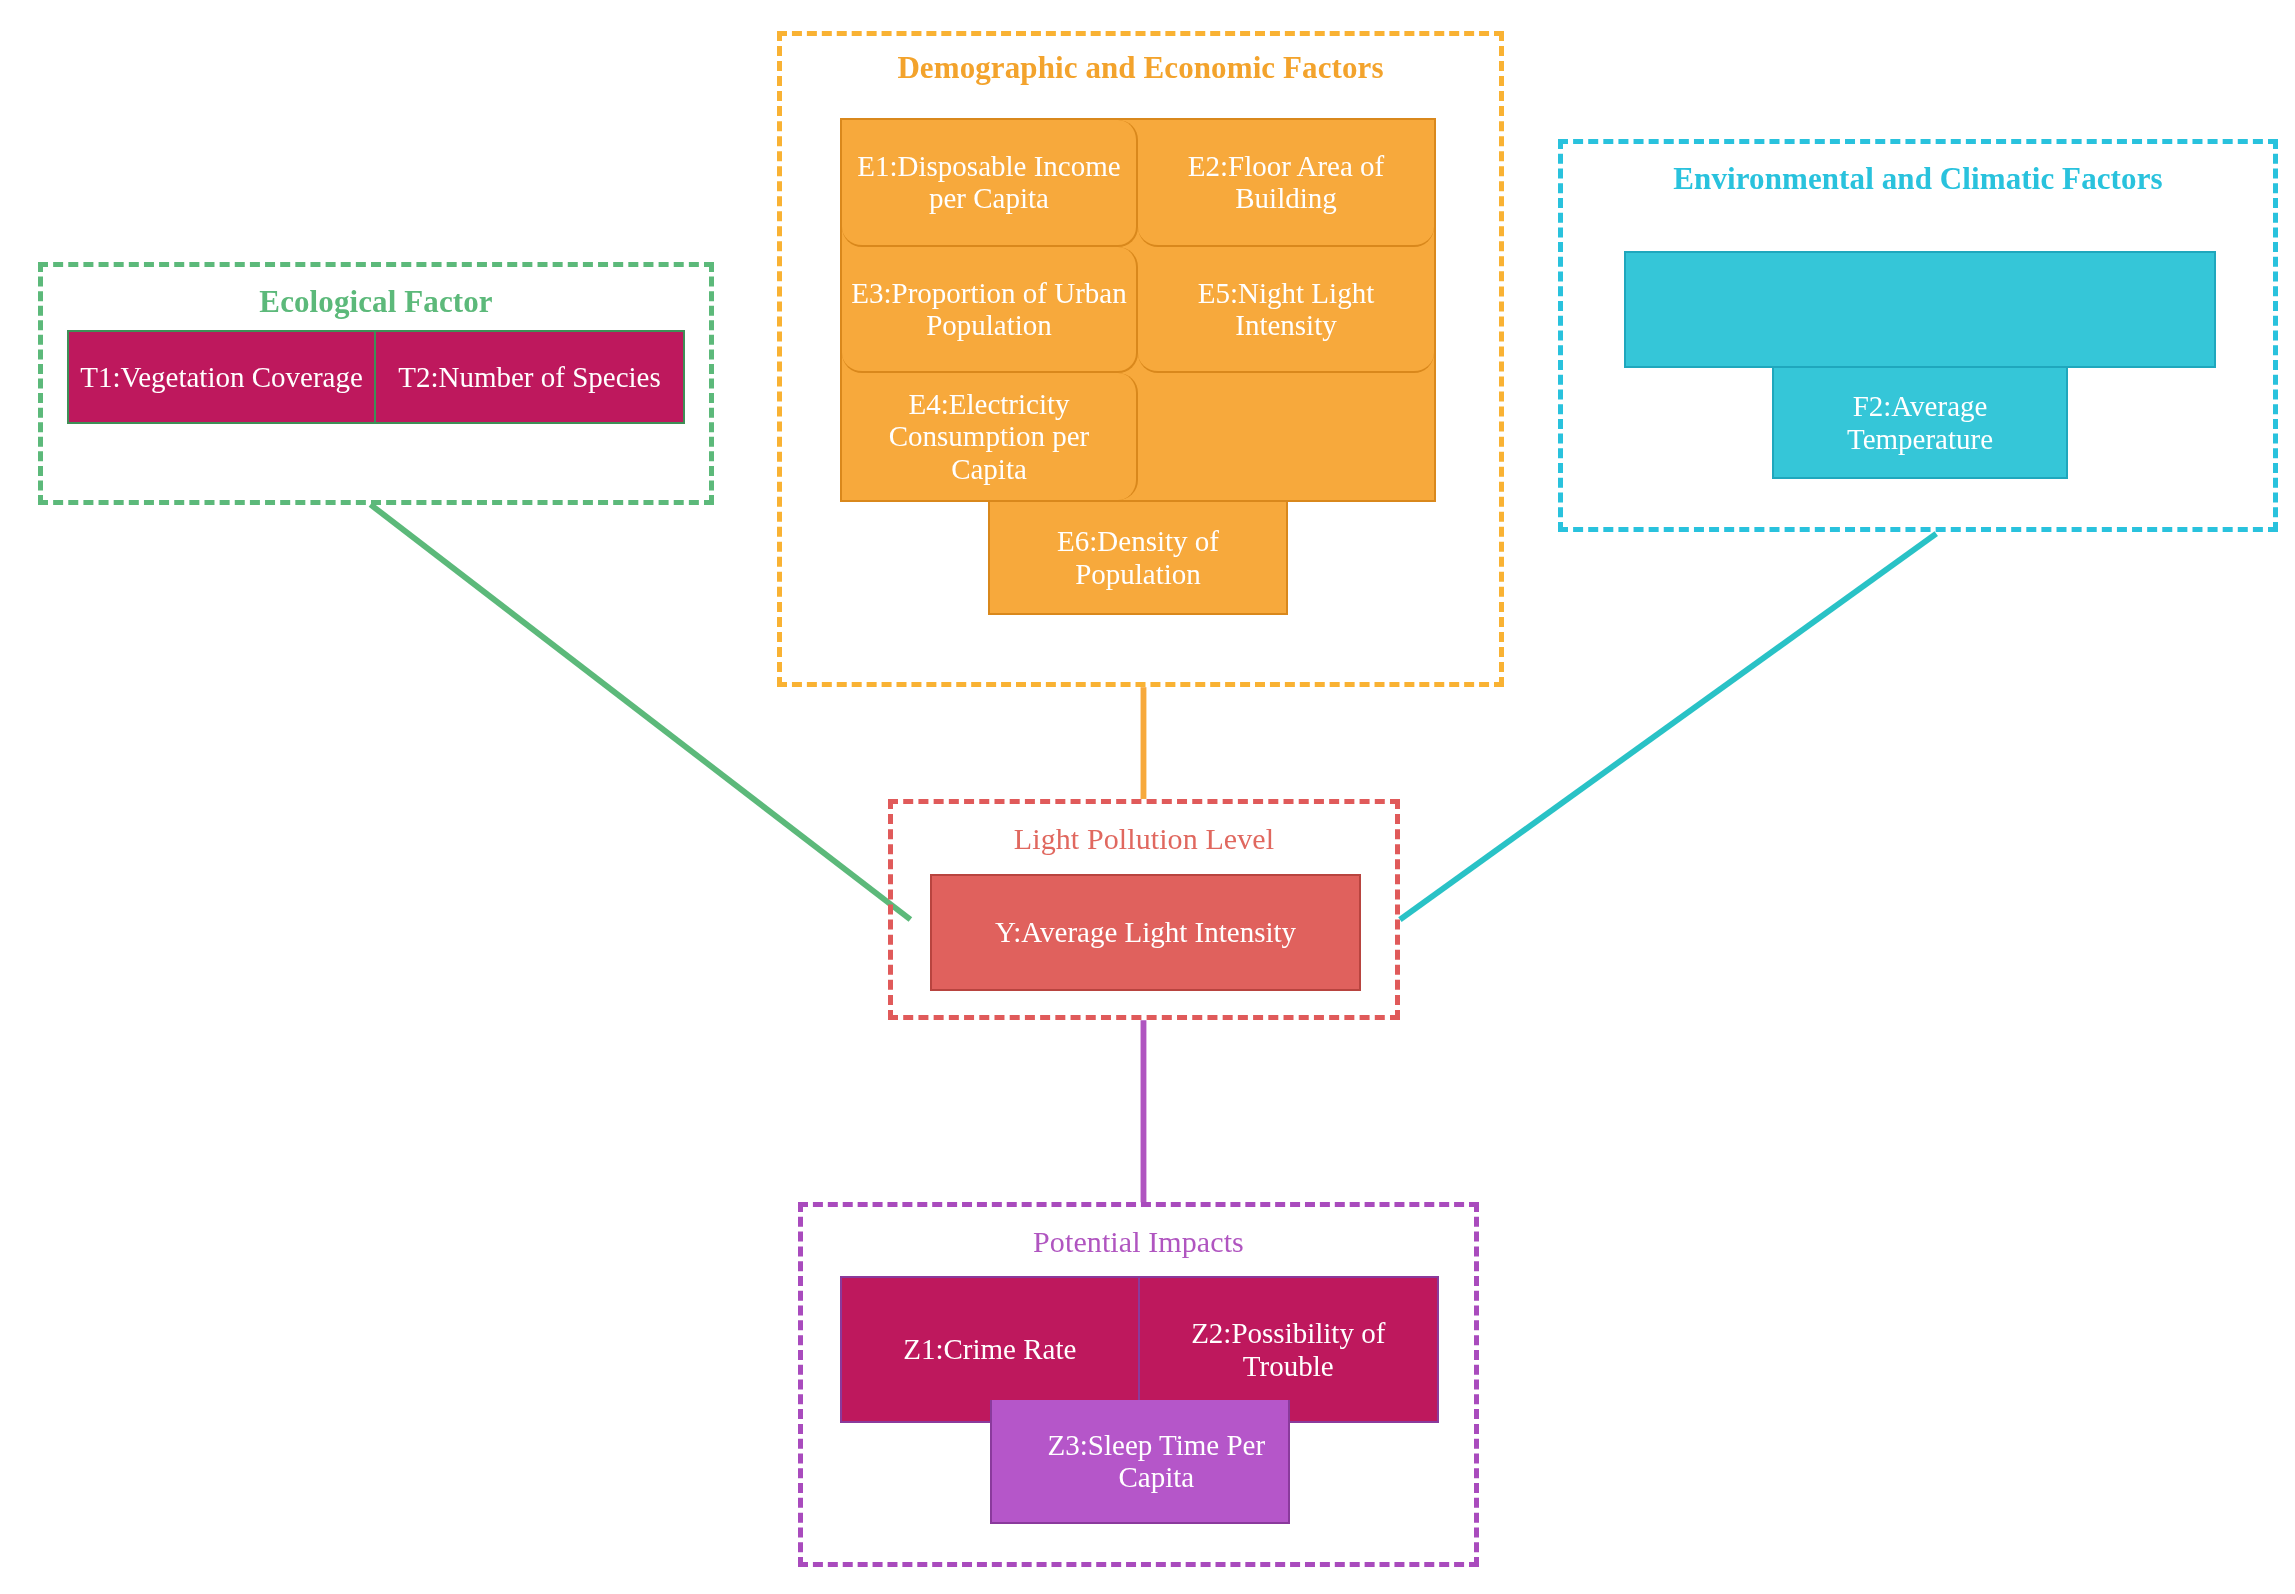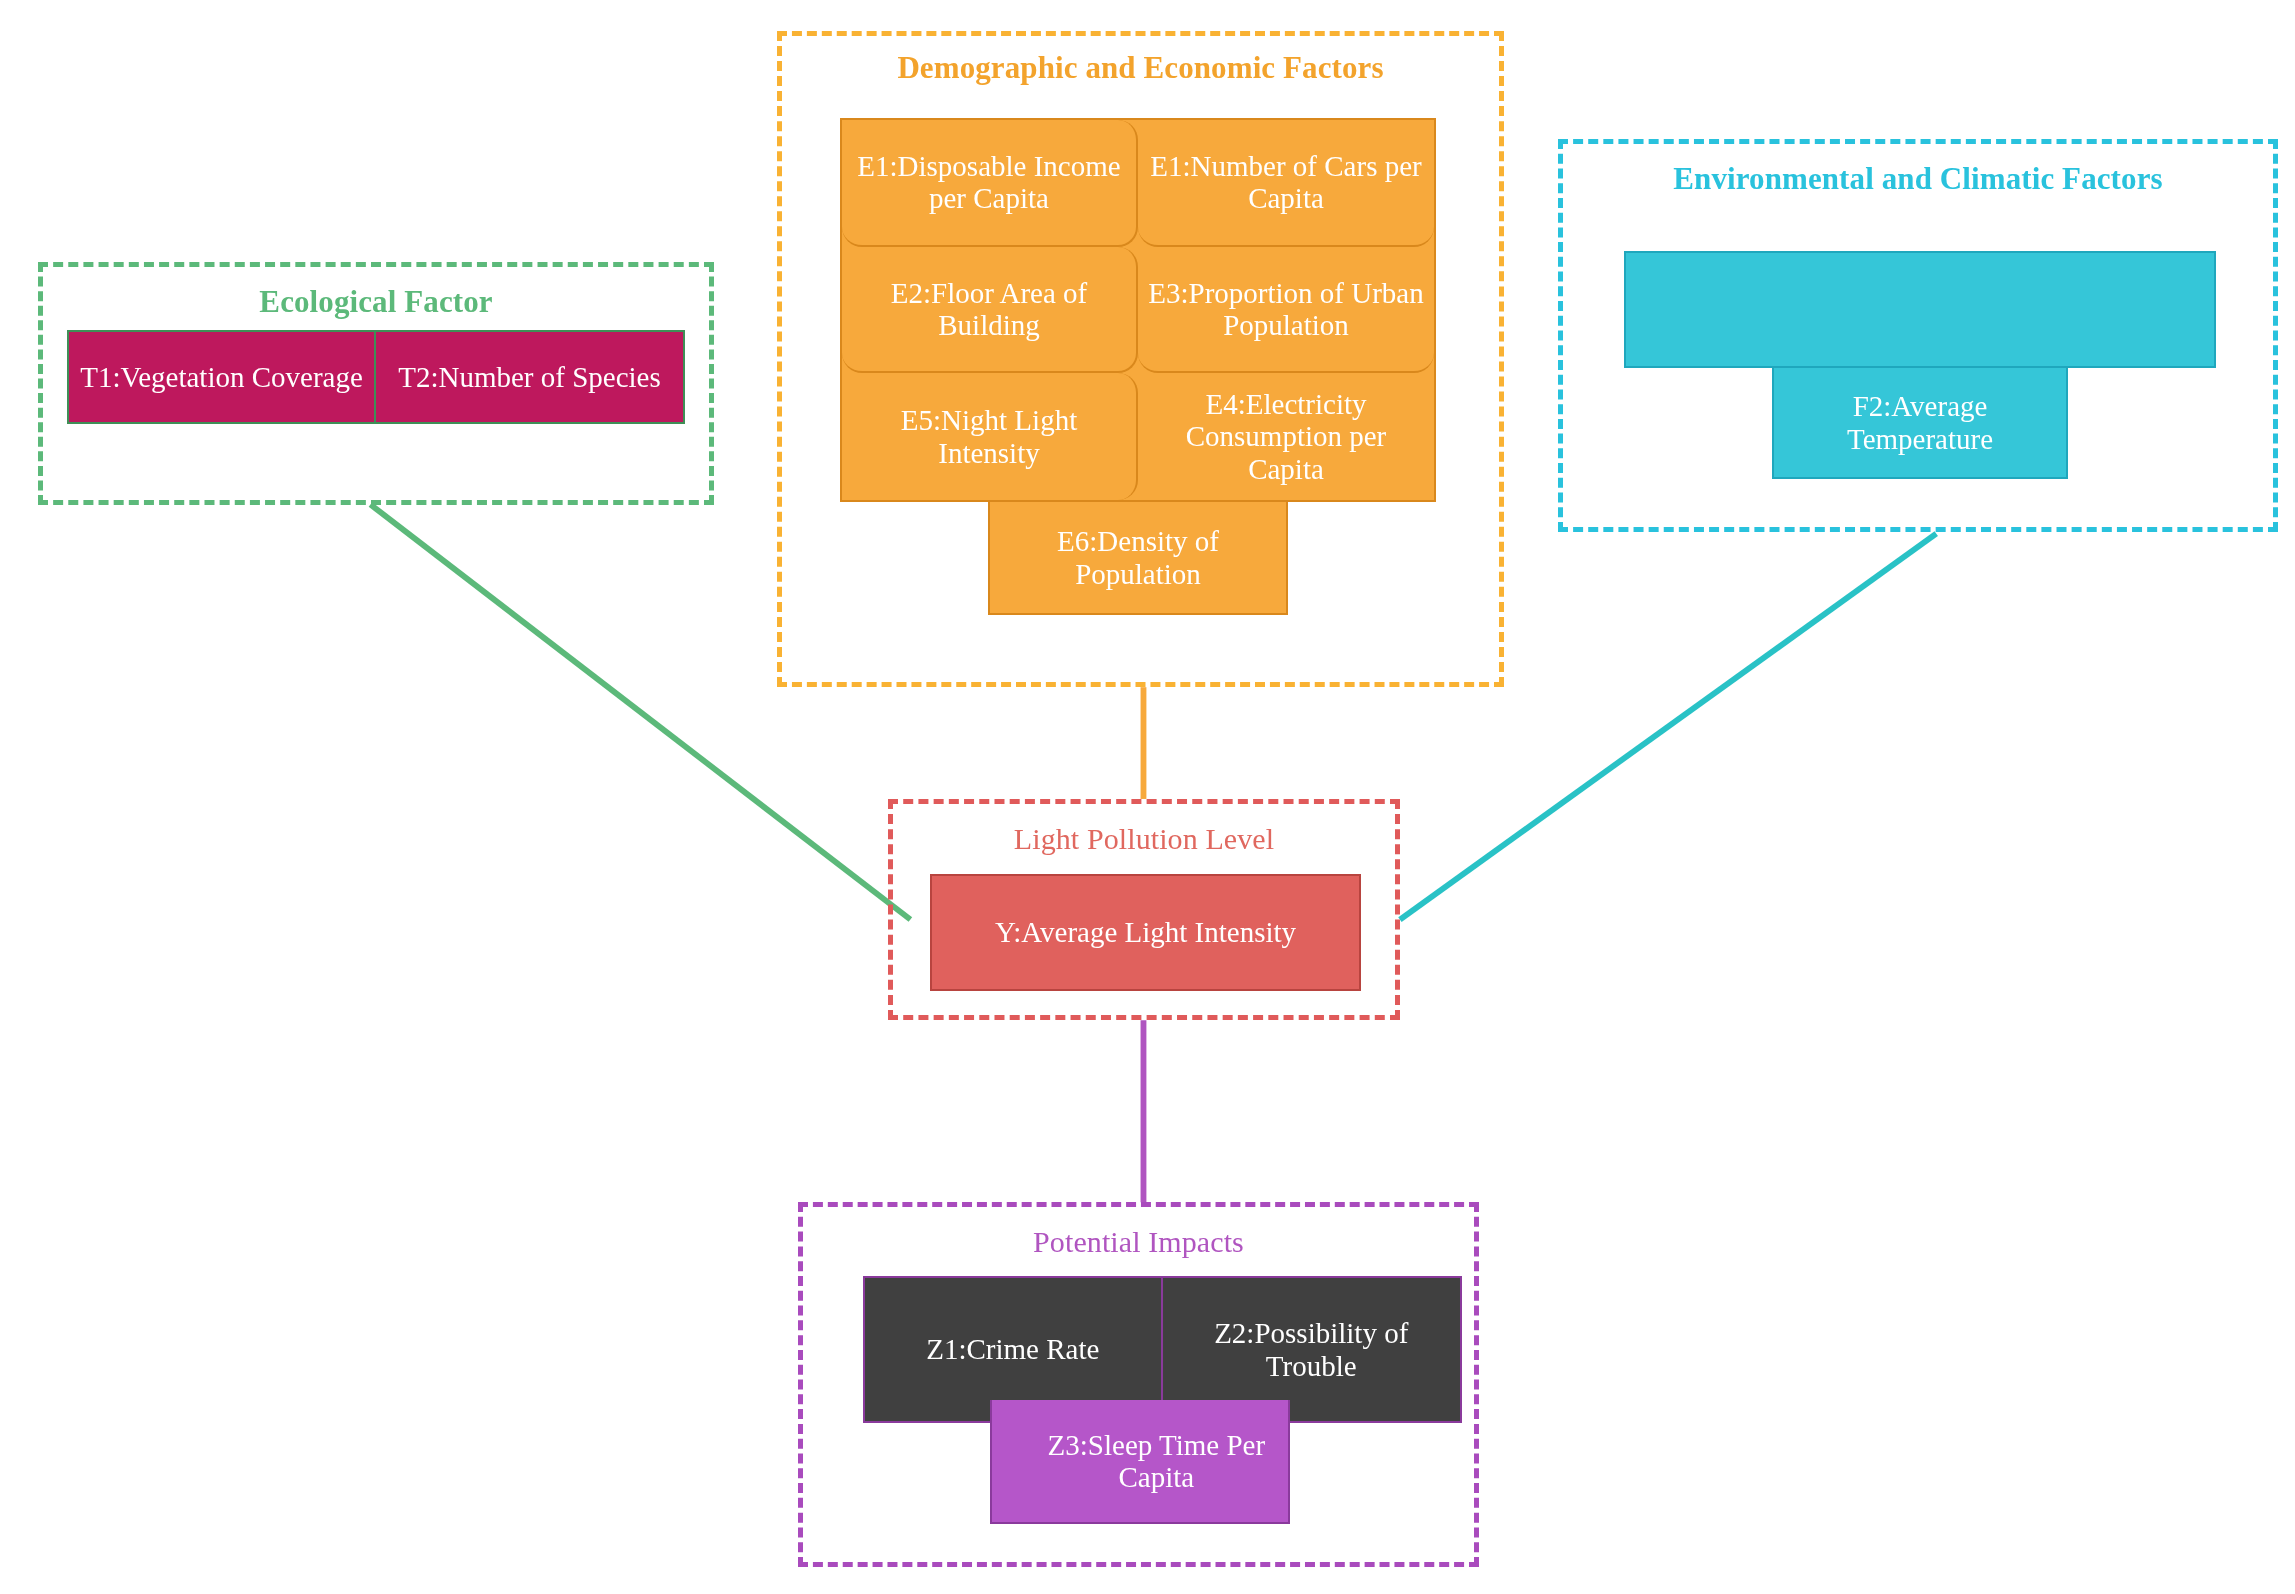--- a/index.html
+++ b/index.html
@@ -82,21 +82,21 @@
             border:2.2px solid #1fa7bd;border-top:none;background:#35c6d8;
             display:flex;align-items:center;justify-content:center;}
 
   
   .lpl-box{left:930px;top:874px;width:431px;height:117px;
            border:2.2px solid #b8443f;background:#e0615d;
            display:flex;align-items:center;justify-content:center;}
 
   
   .imp-grid{left:840px;top:1276px;width:599px;height:147px;
-            border:2.2px solid #8a3a9c;background:#404040;margin-left:23px;}
+            border:2.2px solid #8a3a9c;background:#be185d;}
   .imp-grid .cell{width:50%;height:100%;border-right:2.2px solid #8a3a9c;}
   .imp-grid .cell:last-child{border-right:none;}
   .imp-tail{left:990px;top:1400px;width:300px;height:124px;
             border:2.2px solid #8a3a9c;border-top:none;background:#b556c9;
             display:flex;align-items:center;justify-content:center;}
 </style>
 </head>
 <body>
 
 <div id="stage">
@@ -114,21 +114,20 @@
   <div class="cells eco-grid">
     <div class="cell">T1:Vegetation Coverage</div>
     <div class="cell">T2:Number of Species</div>
   </div>
 
   <div class="group grp-demo">
     <div class="grp-title">Demographic and Economic Factors</div>
   </div>
   <div class="cells demo-grid">
     <div class="cell">E1:Disposable Income per Capita</div>
-    <div class="cell">E1:Number of Cars per Capita</div>
     <div class="cell">E2:Floor Area of Building</div>
     <div class="cell">E3:Proportion of Urban Population</div>
     <div class="cell">E5:Night Light Intensity</div>
     <div class="cell">E4:Electricity Consumption per Capita</div>
   </div>
   <div class="cells demo-tail">
     <div class="cell" style="width:100%;height:100%;">E6:Density of Population</div>
   </div>
 
   <div class="group grp-env">

